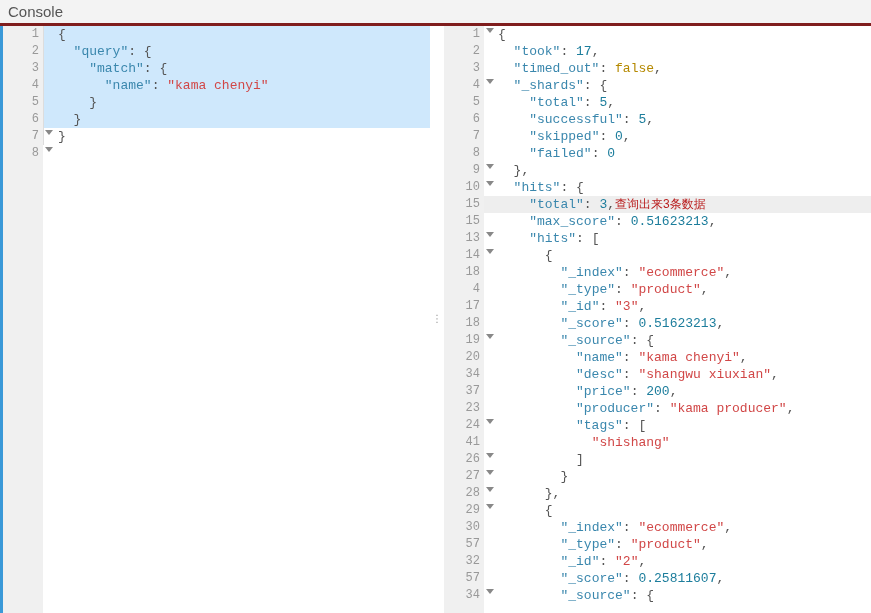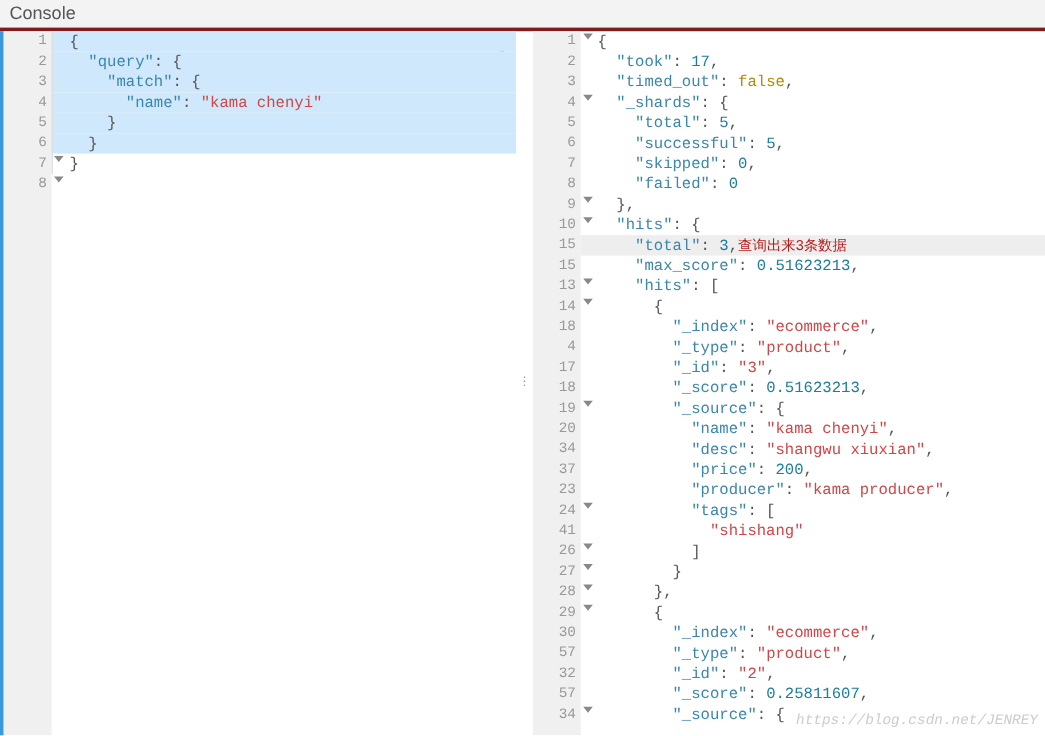--- a/index.html
+++ b/index.html
@@ -141,16 +141,15 @@
           <div class="code-line"><span class="tok-punc">        }</span></div>
           <div class="code-line"><span class="tok-punc">      },</span></div>
           <div class="code-line"><span class="tok-punc">      {</span></div>
           <div class="code-line"><span>        </span><span class="tok-key">"_index"</span><span class="tok-punc">: </span><span class="tok-str">"ecommerce"</span><span class="tok-punc">,</span></div>
           <div class="code-line"><span>        </span><span class="tok-key">"_type"</span><span class="tok-punc">: </span><span class="tok-str">"product"</span><span class="tok-punc">,</span></div>
           <div class="code-line"><span>        </span><span class="tok-key">"_id"</span><span class="tok-punc">: </span><span class="tok-str">"2"</span><span class="tok-punc">,</span></div>
           <div class="code-line"><span>        </span><span class="tok-key">"_score"</span><span class="tok-punc">: </span><span class="tok-num">0.25811607</span><span class="tok-punc">,</span></div>
           <div class="code-line"><span>        </span><span class="tok-key">"_source"</span><span class="tok-punc">: {</span></div>
         </div>
     </div>
-    <div class="watermark">https://blog.csdn.net/JENREY</div>
   </div>
 
 </div>
 
 </body></html>

